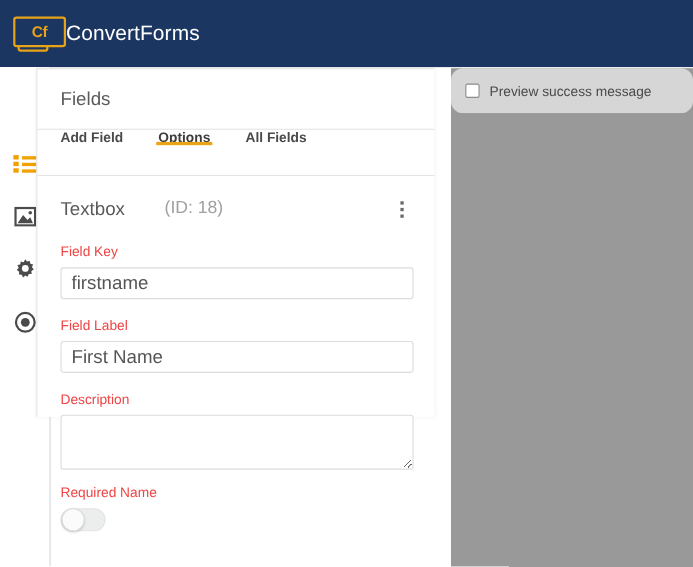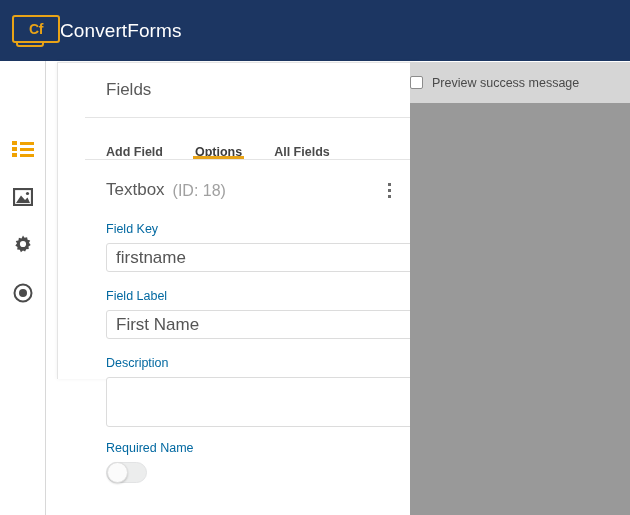--- a/index.html
+++ b/index.html
@@ -56,73 +56,73 @@
     display: flex; align-items: center; justify-content: center;
     cursor: pointer;
   }
   .rail-item:nth-child(1) { top: 73px; }
   .rail-item:nth-child(2) { top: 121px; }
   .rail-item:nth-child(3) { top: 169px; }
   .rail-item:nth-child(4) { top: 217px; }
 
   
   .panel {
-    position: absolute; left: 57px; top: 62px; width: 362px; height: 317px;
+    position: absolute; left: 33px; top: 62px; width: 362px; height: 317px;
     background: #ffffff;
     border-left: 1px solid #e4e4e4;
     border-top: 1px solid #e4e4e4;
     box-shadow: 0 0 4px rgba(0,0,0,0.06);
-    padding-left: 27px;
   }
   .panel-head {
     height: 55px;
     border-bottom: 1px solid #e4e4e4;
     display: flex; align-items: center;
     padding-left: 21px;
   }
   .panel-title { font-size: 17px; color: #5a5a5a; font-weight: normal; }
 
   .tabs {
     height: 42px;
     border-bottom: 1px solid #e4e4e4;
-    display: flex; align-items: flex-end;
+    display: flex; align-items: flex-start;
     padding-left: 21px;
   }
   .tab {
     position: relative;
     display: flex; align-items: center;
     font-size: 12.5px; font-weight: bold; color: #4a4a4a;
     margin-right: 32px;
     cursor: pointer;
   }
   .tab.active { color: #3c3c3c; }
   .tab.active::after {
     content: "";
     position: absolute; left: -2px; right: -2px; bottom: 0; height: 3px;
     background: #e8a317;
   }
 
   .panel-body { padding: 20px 21px 0 21px; }
 
   .field-head {
-    display: flex; align-items: flex-end;
+    display: flex; align-items: center;
     margin-bottom: 22px;
+    gap: 28px;
   }
   .field-type { font-size: 17px; color: #5a5a5a; }
   .field-id { font-size: 16px; color: #a0a0a0; margin-left: 8px; }
   .kebab {
     margin-left: auto;
     width: 18px; height: 20px;
     display: flex; flex-direction: column; align-items: center; justify-content: center;
     cursor: pointer;
   }
   .kebab i { display: block; width: 3px; height: 3px; background: #6b6b6b; margin: 1.5px 0; }
 
   .form-label {
-    font-size: 12.5px; color: #0369a1;
+    font-size: 12.5px; color: #ef4444;
     margin: 0 0 7px 0;
   }
   .text-input {
     display: block;
     width: 321px; height: 29px;
     border: 1px solid #dcdcdc;
     border-radius: 3px;
     padding: 0 9px;
     font-size: 17px; color: #555555;
     font-family: "Liberation Sans", sans-serif;
@@ -163,20 +163,22 @@
 
   
   .preview {
     position: absolute; left: 410px; top: 62px; width: 220px; height: 453px;
     background: #999999;
   }
   .preview-bar {
     height: 41px;
     background: #d6d6d6;
     display: flex; align-items: center;
+    padding-left: 13px;
+    border-radius: 11px;
   }
   .checkbox {
     width: 13px; height: 13px;
     border: 1px solid #8c8c8c;
     border-radius: 2px;
     background: #ffffff;
     flex: 0 0 auto;
     cursor: pointer;
   }
   .preview-bar-label {

